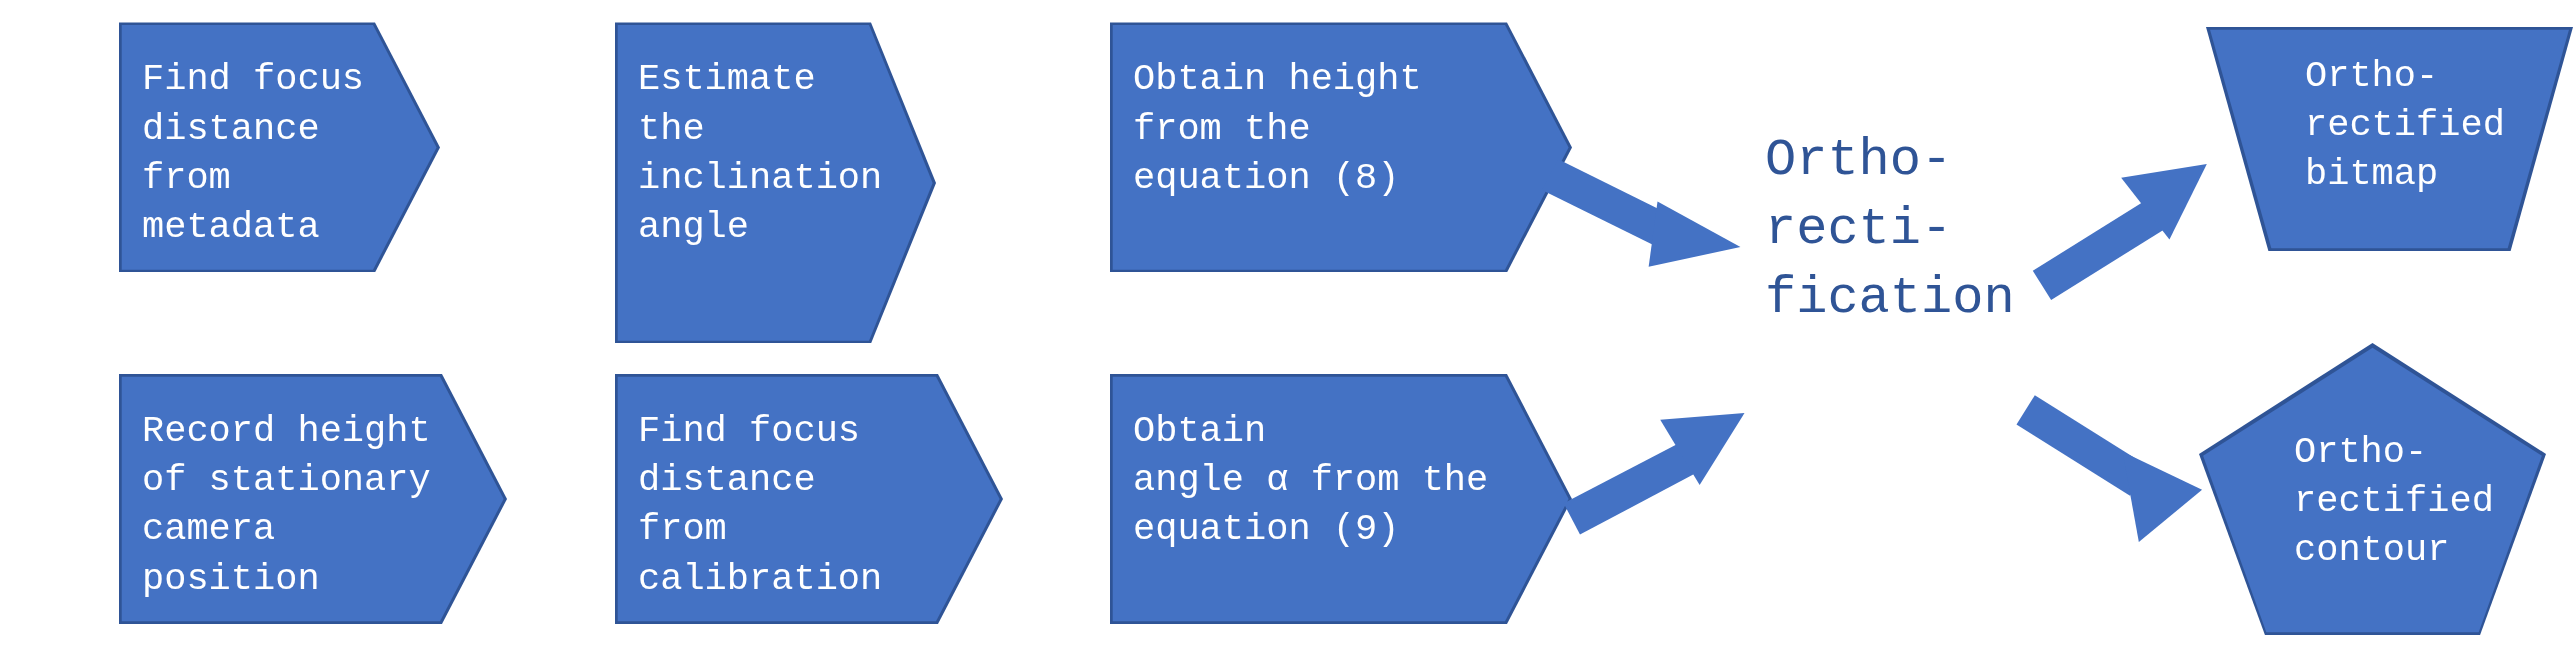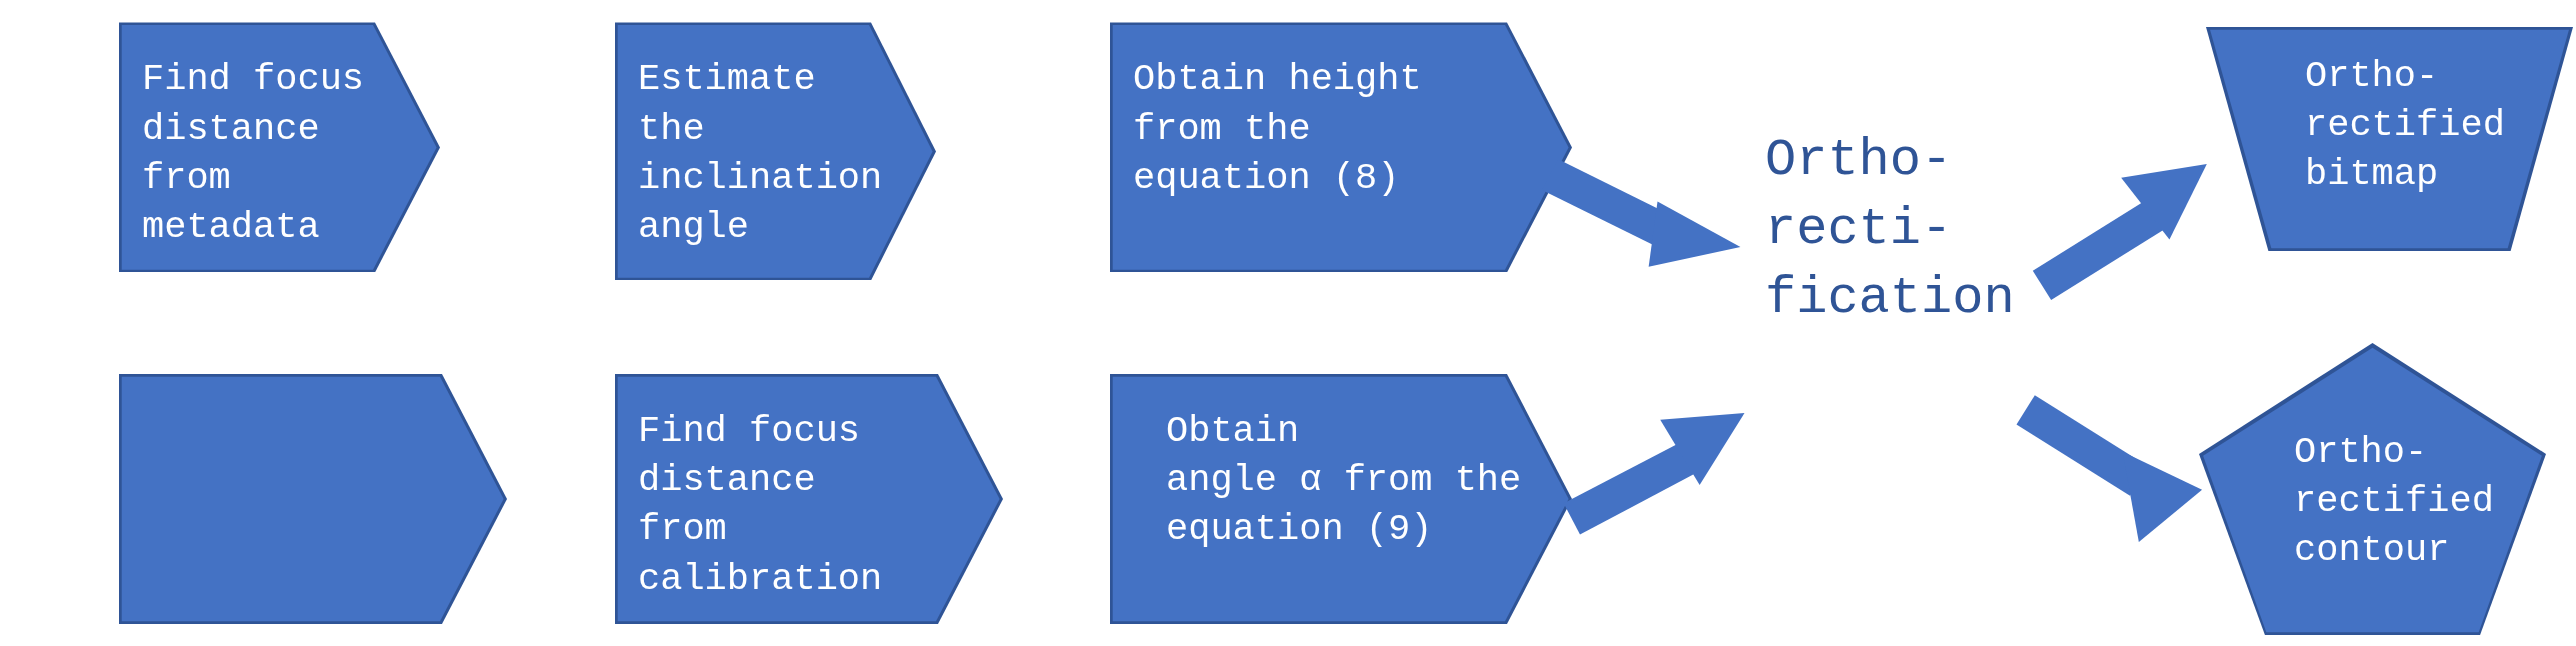--- a/index.html
+++ b/index.html
@@ -126,53 +126,56 @@
   <div class="row-label" id="label-stationary">Stationary</div>
 
   <div class="shape chev" style="left:119px; top:22.4px; width:321px; height:250px;">
     <div class="edge"></div>
     <div class="fill"></div>
     <div class="shape-text" style="left:23px; top:33px; width:245px;">Find focus
 distance
 from metadata</div>
   </div>
 
-  <div class="shape chev" style="left:615px; top:22.4px; width:321px; height:258px;">
+  <div class="shape chev" style="left:615px; top:22.4px; width:321px; height:321px;">
     <div class="edge"></div>
     <div class="fill"></div>
     <div class="shape-text" style="left:23px; top:33px; width:245px;">Estimate the
 inclination
 angle</div>
   </div>
 
   <div class="shape chev" style="left:1110px; top:22.4px; width:462px; height:250px;">
     <div class="edge"></div>
     <div class="fill"></div>
     <div class="shape-text" style="left:23px; top:33px; width:354px;">Obtain height
 from the
 equation (8)</div>
   </div>
 
   <div class="shape chev" style="left:119px; top:374px; width:388px; height:250px;">
     <div class="edge"></div>
     <div class="fill"></div>
+    <div class="shape-text" style="left:23px; top:33px; width:299px;">Record height
+of stationary
+camera position</div>
   </div>
 
   <div class="shape chev" style="left:615px; top:374px; width:388px; height:250px;">
     <div class="edge"></div>
     <div class="fill"></div>
     <div class="shape-text" style="left:23px; top:33px; width:306px;">Find focus
 distance
 from calibration</div>
   </div>
 
   <div class="shape chev" style="left:1110px; top:374px; width:462px; height:250px;">
     <div class="edge"></div>
     <div class="fill"></div>
-    <div class="shape-text" style="left:23px; top:33px; width:381px;margin-left:33px;">Obtain
+    <div class="shape-text" style="left:23px; top:33px; width:381px;">Obtain
 angle α from the
 equation (9)</div>
   </div>
 
   <div id="ortho-center">Ortho-
 recti-
 fication</div>
 
   <div class="shape trap" style="left:2206px; top:27px; width:367px; height:224px;">
     <div class="edge"></div>

